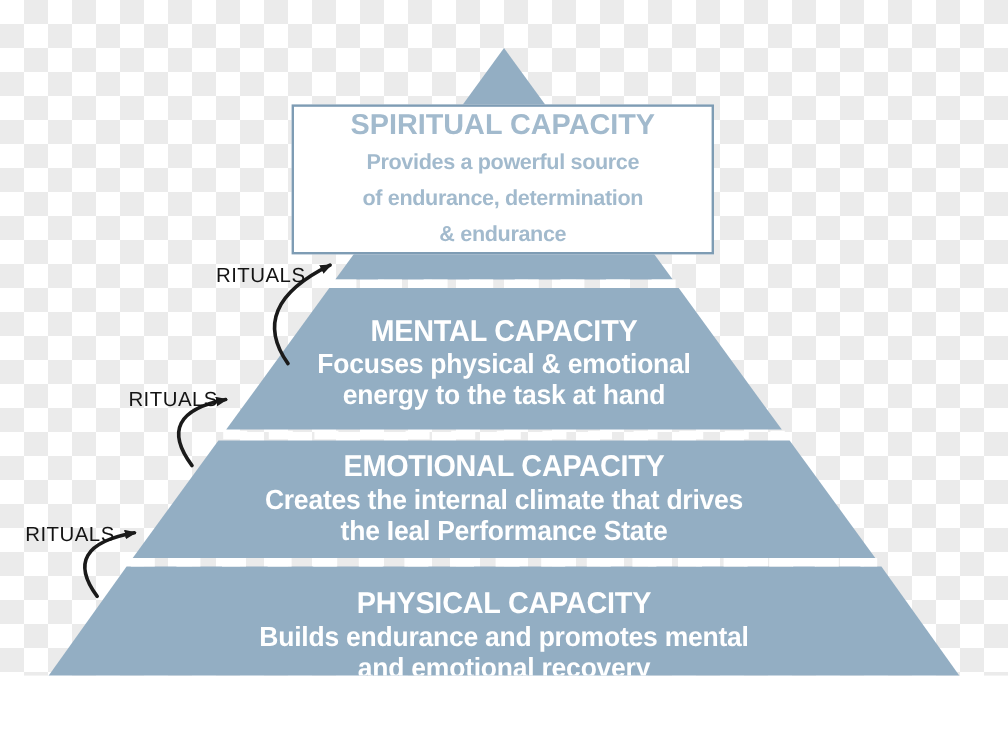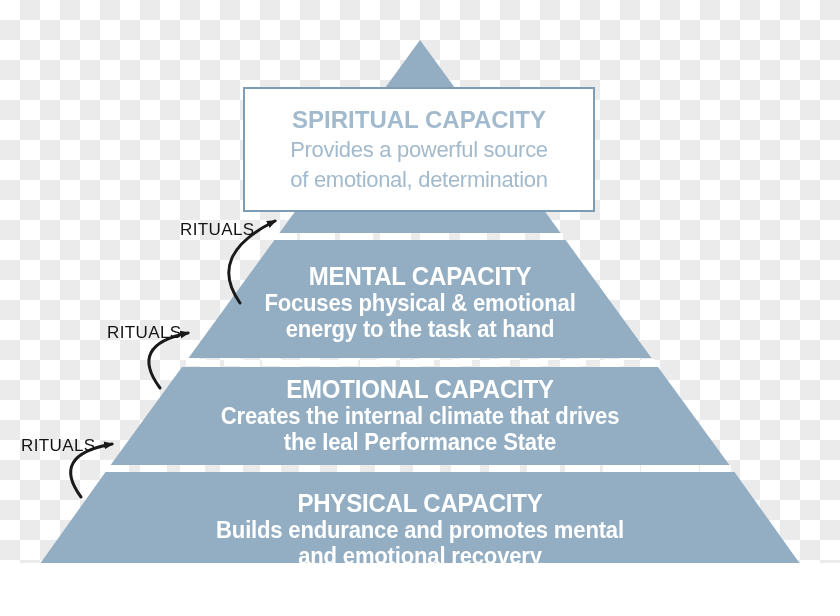--- a/index.html
+++ b/index.html
@@ -29,21 +29,21 @@
   .arrowhead{fill:var(--arrow);}
   .spiritual-box{
     position:absolute;left:243px;top:87px;width:352px;height:125px;
     background:var(--box-background);
     border:2px solid var(--box-border);
     box-sizing:border-box;
     display:flex;flex-direction:column;justify-content:center;align-items:center;
     text-align:center;
   }
   .spiritual-box .t{font-size:24px;font-weight:bold;line-height:30px;color:var(--box-text);white-space:nowrap;}
-  .spiritual-box .l{font-size:22px;font-weight:normal;line-height:30px;color:var(--box-text);white-space:nowrap;letter-spacing:-0.3px;}
+  .spiritual-box .l{font-size:18px;font-weight:bold;line-height:30px;color:var(--box-text);white-space:nowrap;letter-spacing:-0.3px;}
   .level-text{
     position:absolute;left:0;width:840px;
     text-align:center;color:var(--pyramid-text);font-weight:bold;
     transform:scaleX(0.96);transform-origin:420px 50%;
     letter-spacing:-0.2px;
   }
   .level-text .t{font-size:25px;line-height:27px;}
   .level-text .l{font-size:23px;line-height:26px;}
   .mental-text{top:263px;}
   .emotional-text{top:376px;}
@@ -81,21 +81,22 @@
     <line class="divider" x1="109" y1="468.5" x2="731" y2="468.5"></line>
 
     <path class="arrow" d="M 240 303 Q 206 255 275 221" marker-end="url(#ah)"></path>
     <path class="arrow" d="M 160 388 Q 128 345 188 333" marker-end="url(#ah)"></path>
     <path class="arrow" d="M 81 497 Q 50 455 112 444" marker-end="url(#ah)"></path>
   </svg>
 
   <div class="spiritual-box">
     <div class="t">SPIRITUAL CAPACITY</div>
     <div class="l">Provides a powerful source</div>
-    <div class="l">of emotional, determination</div>
+    <div class="l">of endurance, determination</div>
+    <div class="l">&amp; endurance</div>
   </div>
 
   <div class="level-text mental-text">
     <div class="t">MENTAL CAPACITY</div>
     <div class="l">Focuses physical &amp; emotional</div>
     <div class="l">energy to the task at hand</div>
   </div>
 
   <div class="level-text emotional-text">
     <div class="t">EMOTIONAL CAPACITY</div>

